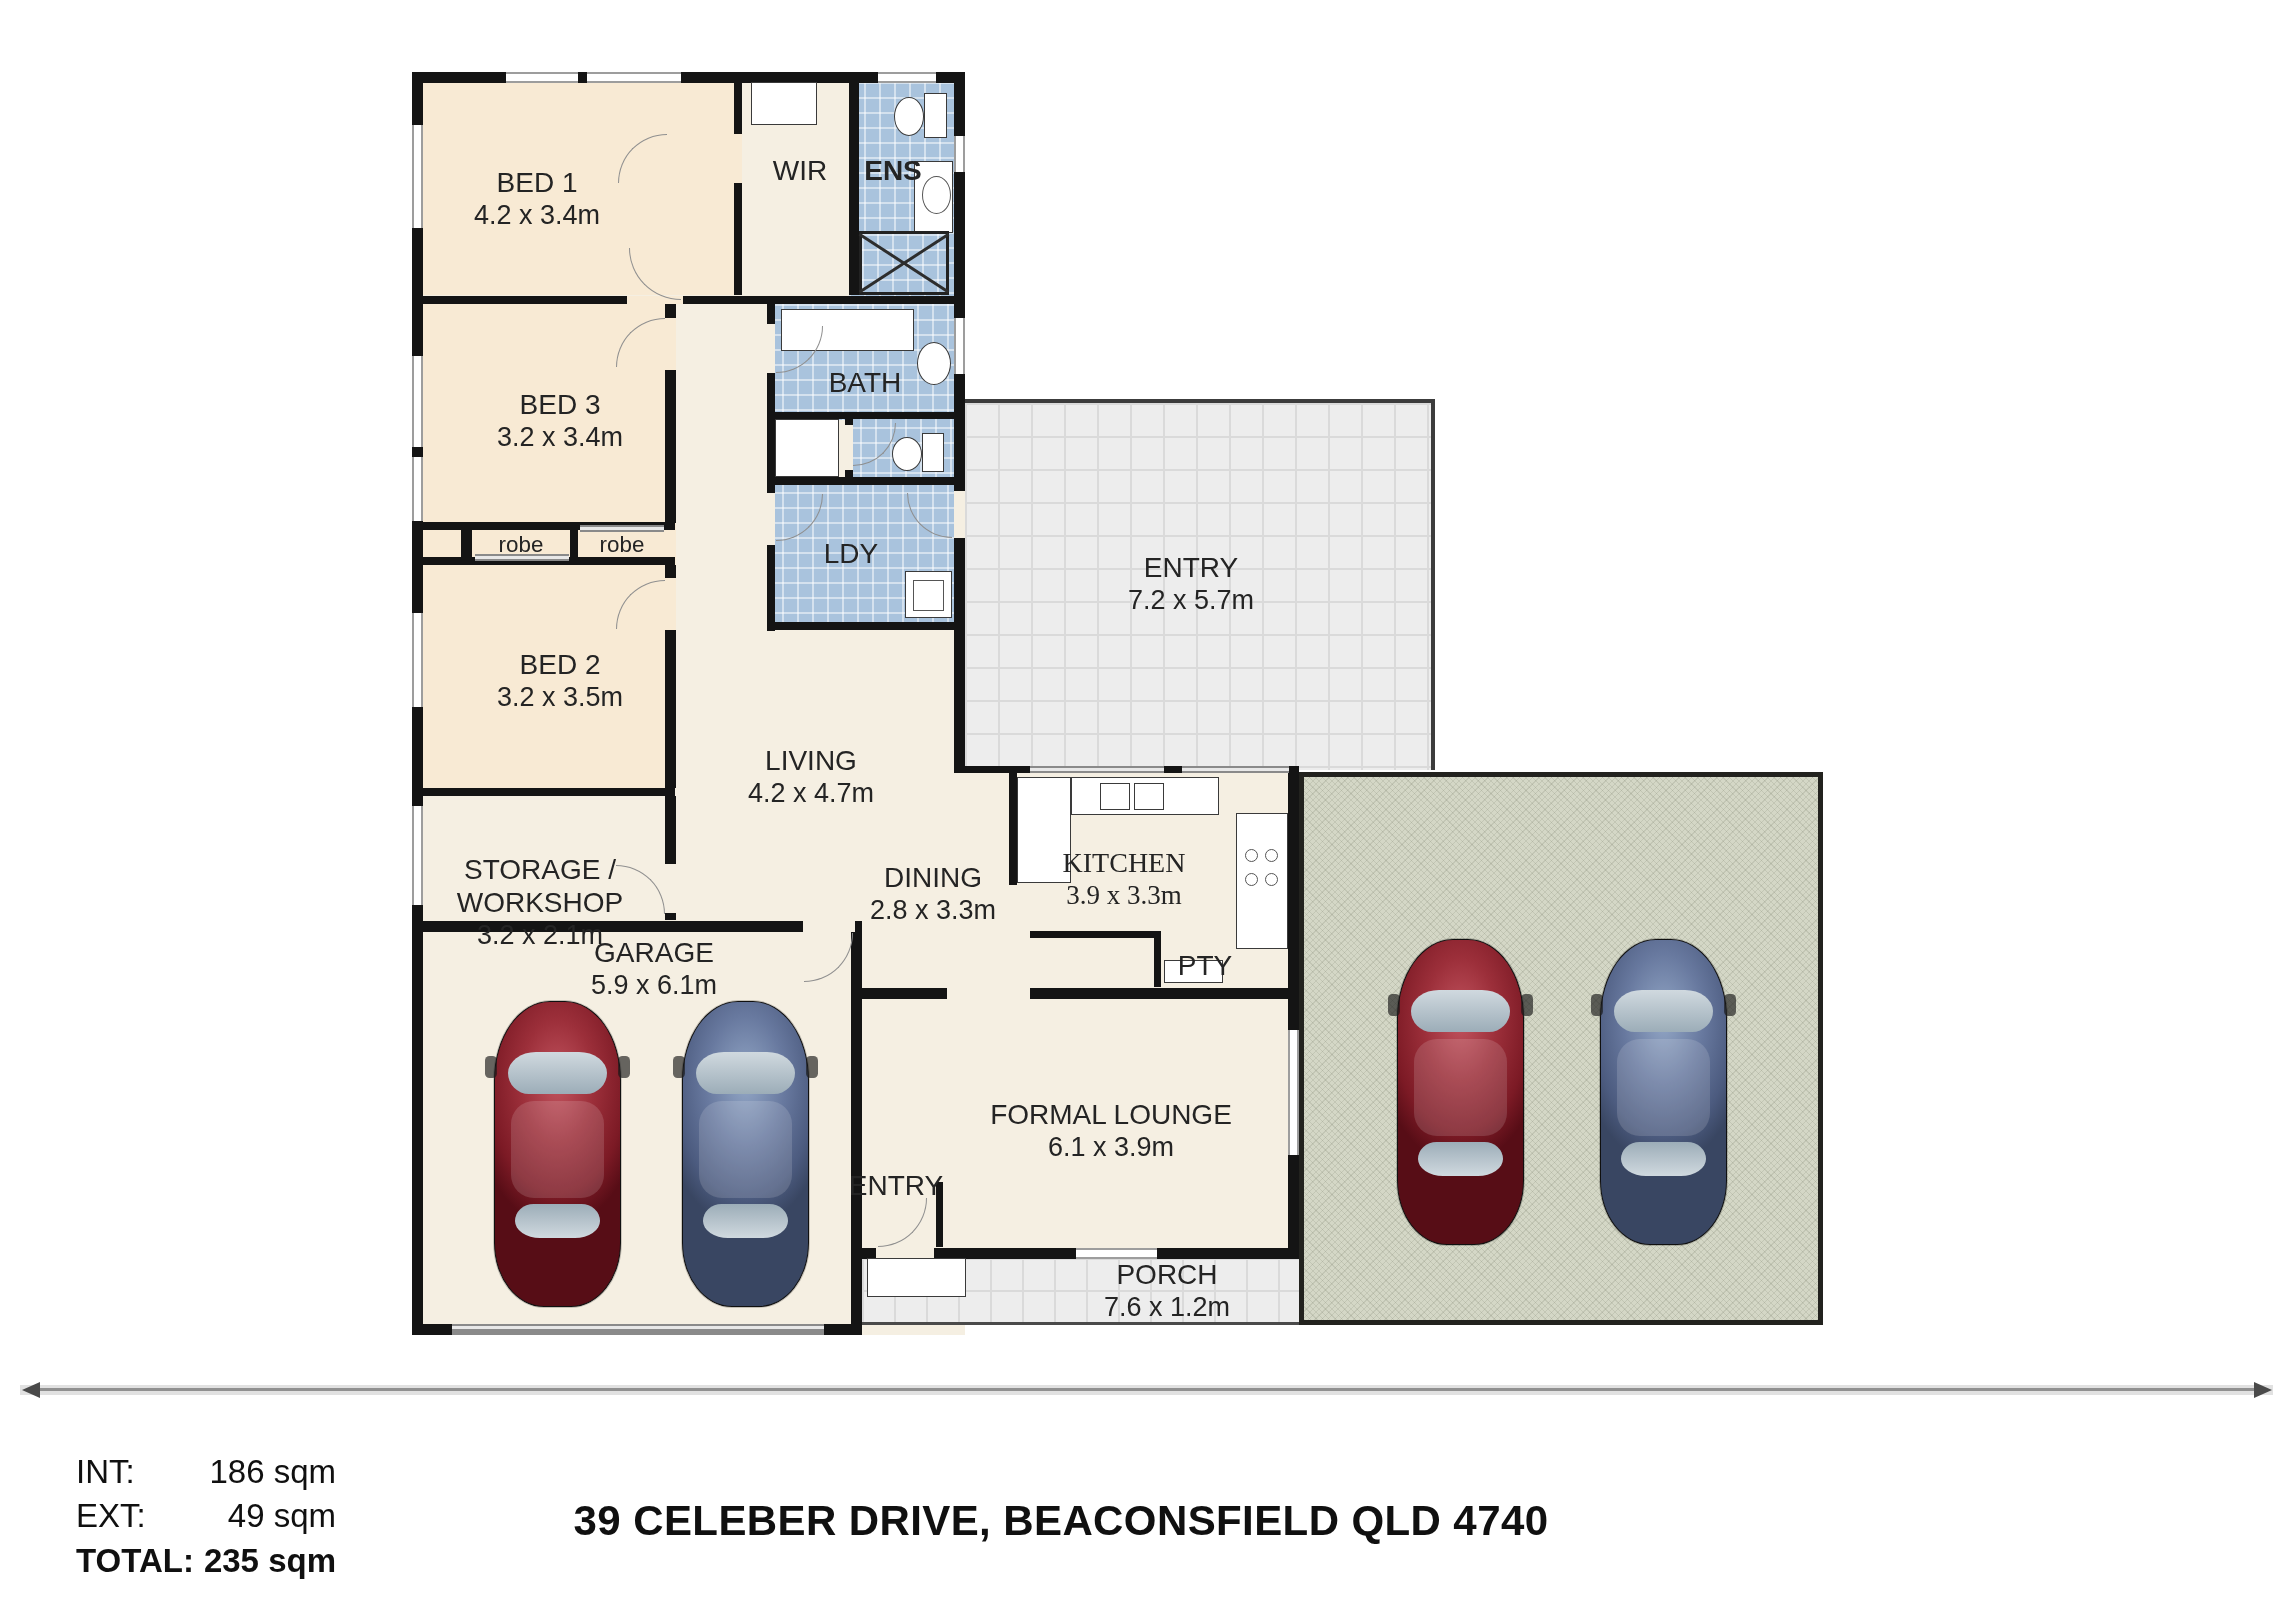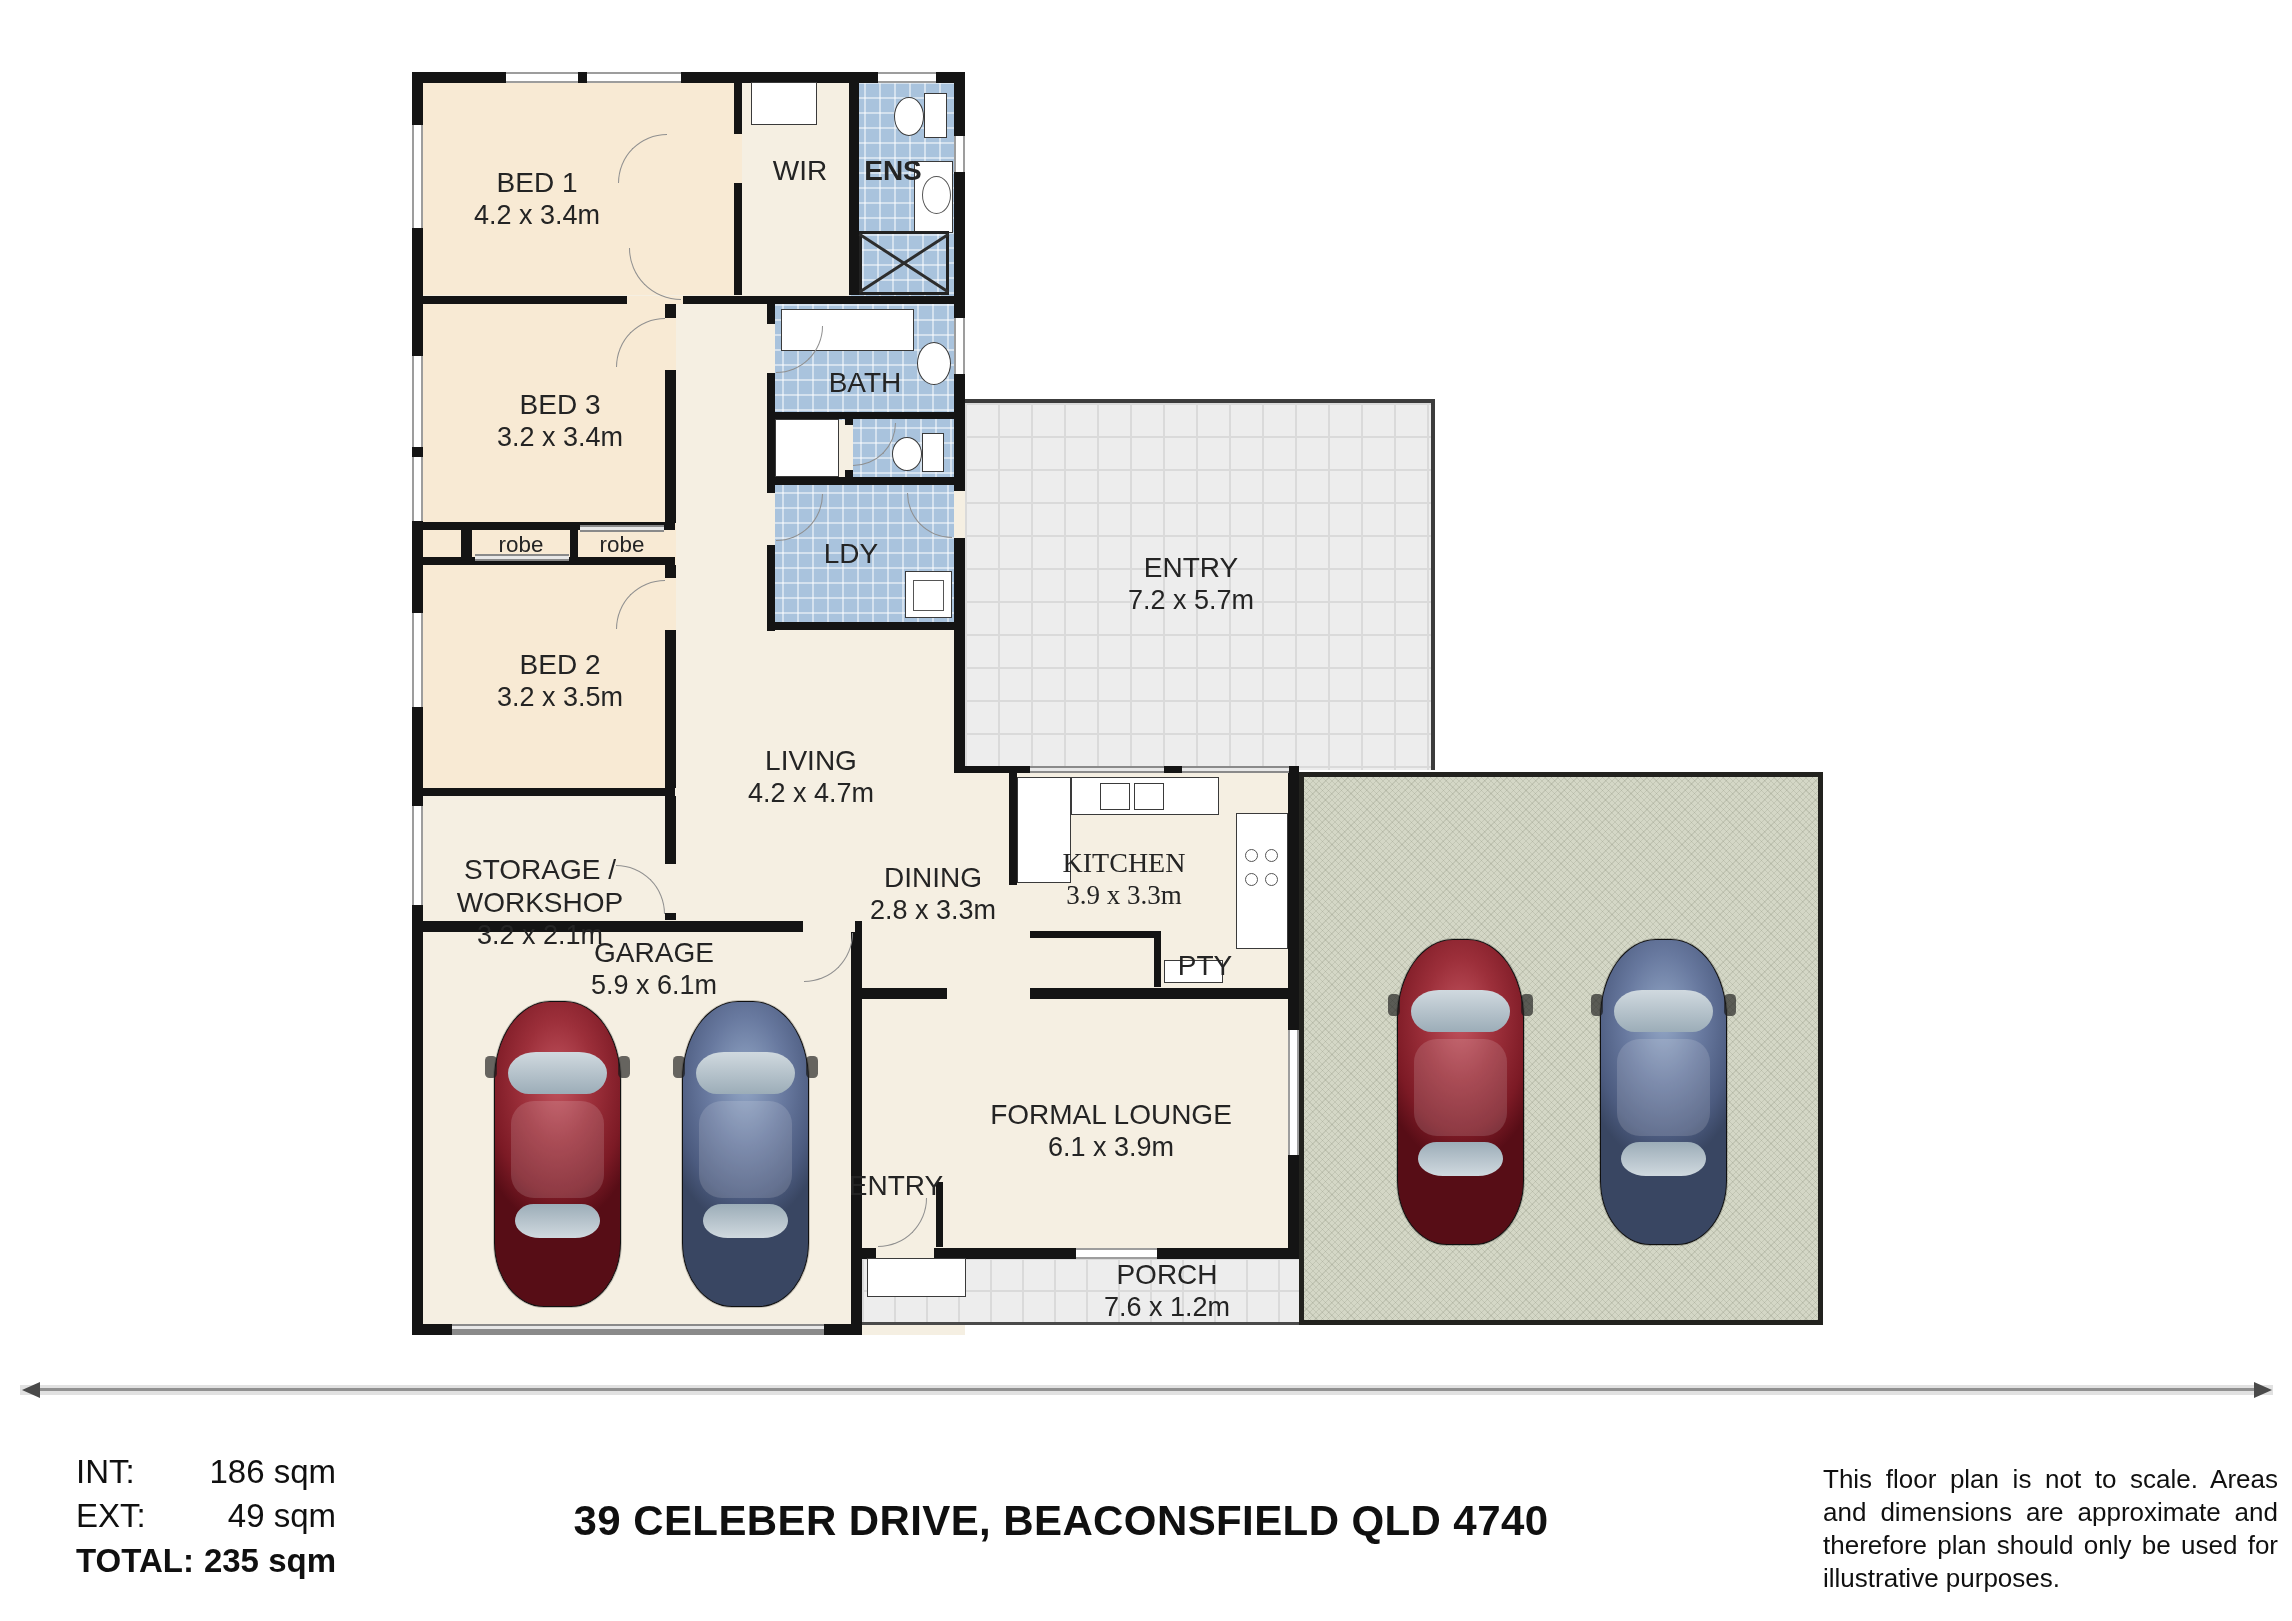--- a/index.html
+++ b/index.html
@@ -313,16 +313,15 @@
       <span>EXT:</span>
       <span>49 sqm</span>
     </div>
     <div class="row total">
       <span>TOTAL:</span>
       <span>235 sqm</span>
     </div>
   </div>
 
   <div class="address">39 CELEBER DRIVE, BEACONSFIELD QLD 4740</div>
-  <div class="disclaimer">This floor plan is not to scale. Areas and dimensions are approximate and therefore plan should only be used for illustrative purposes.</div>
 
 </div>
 
 
 </body></html>

